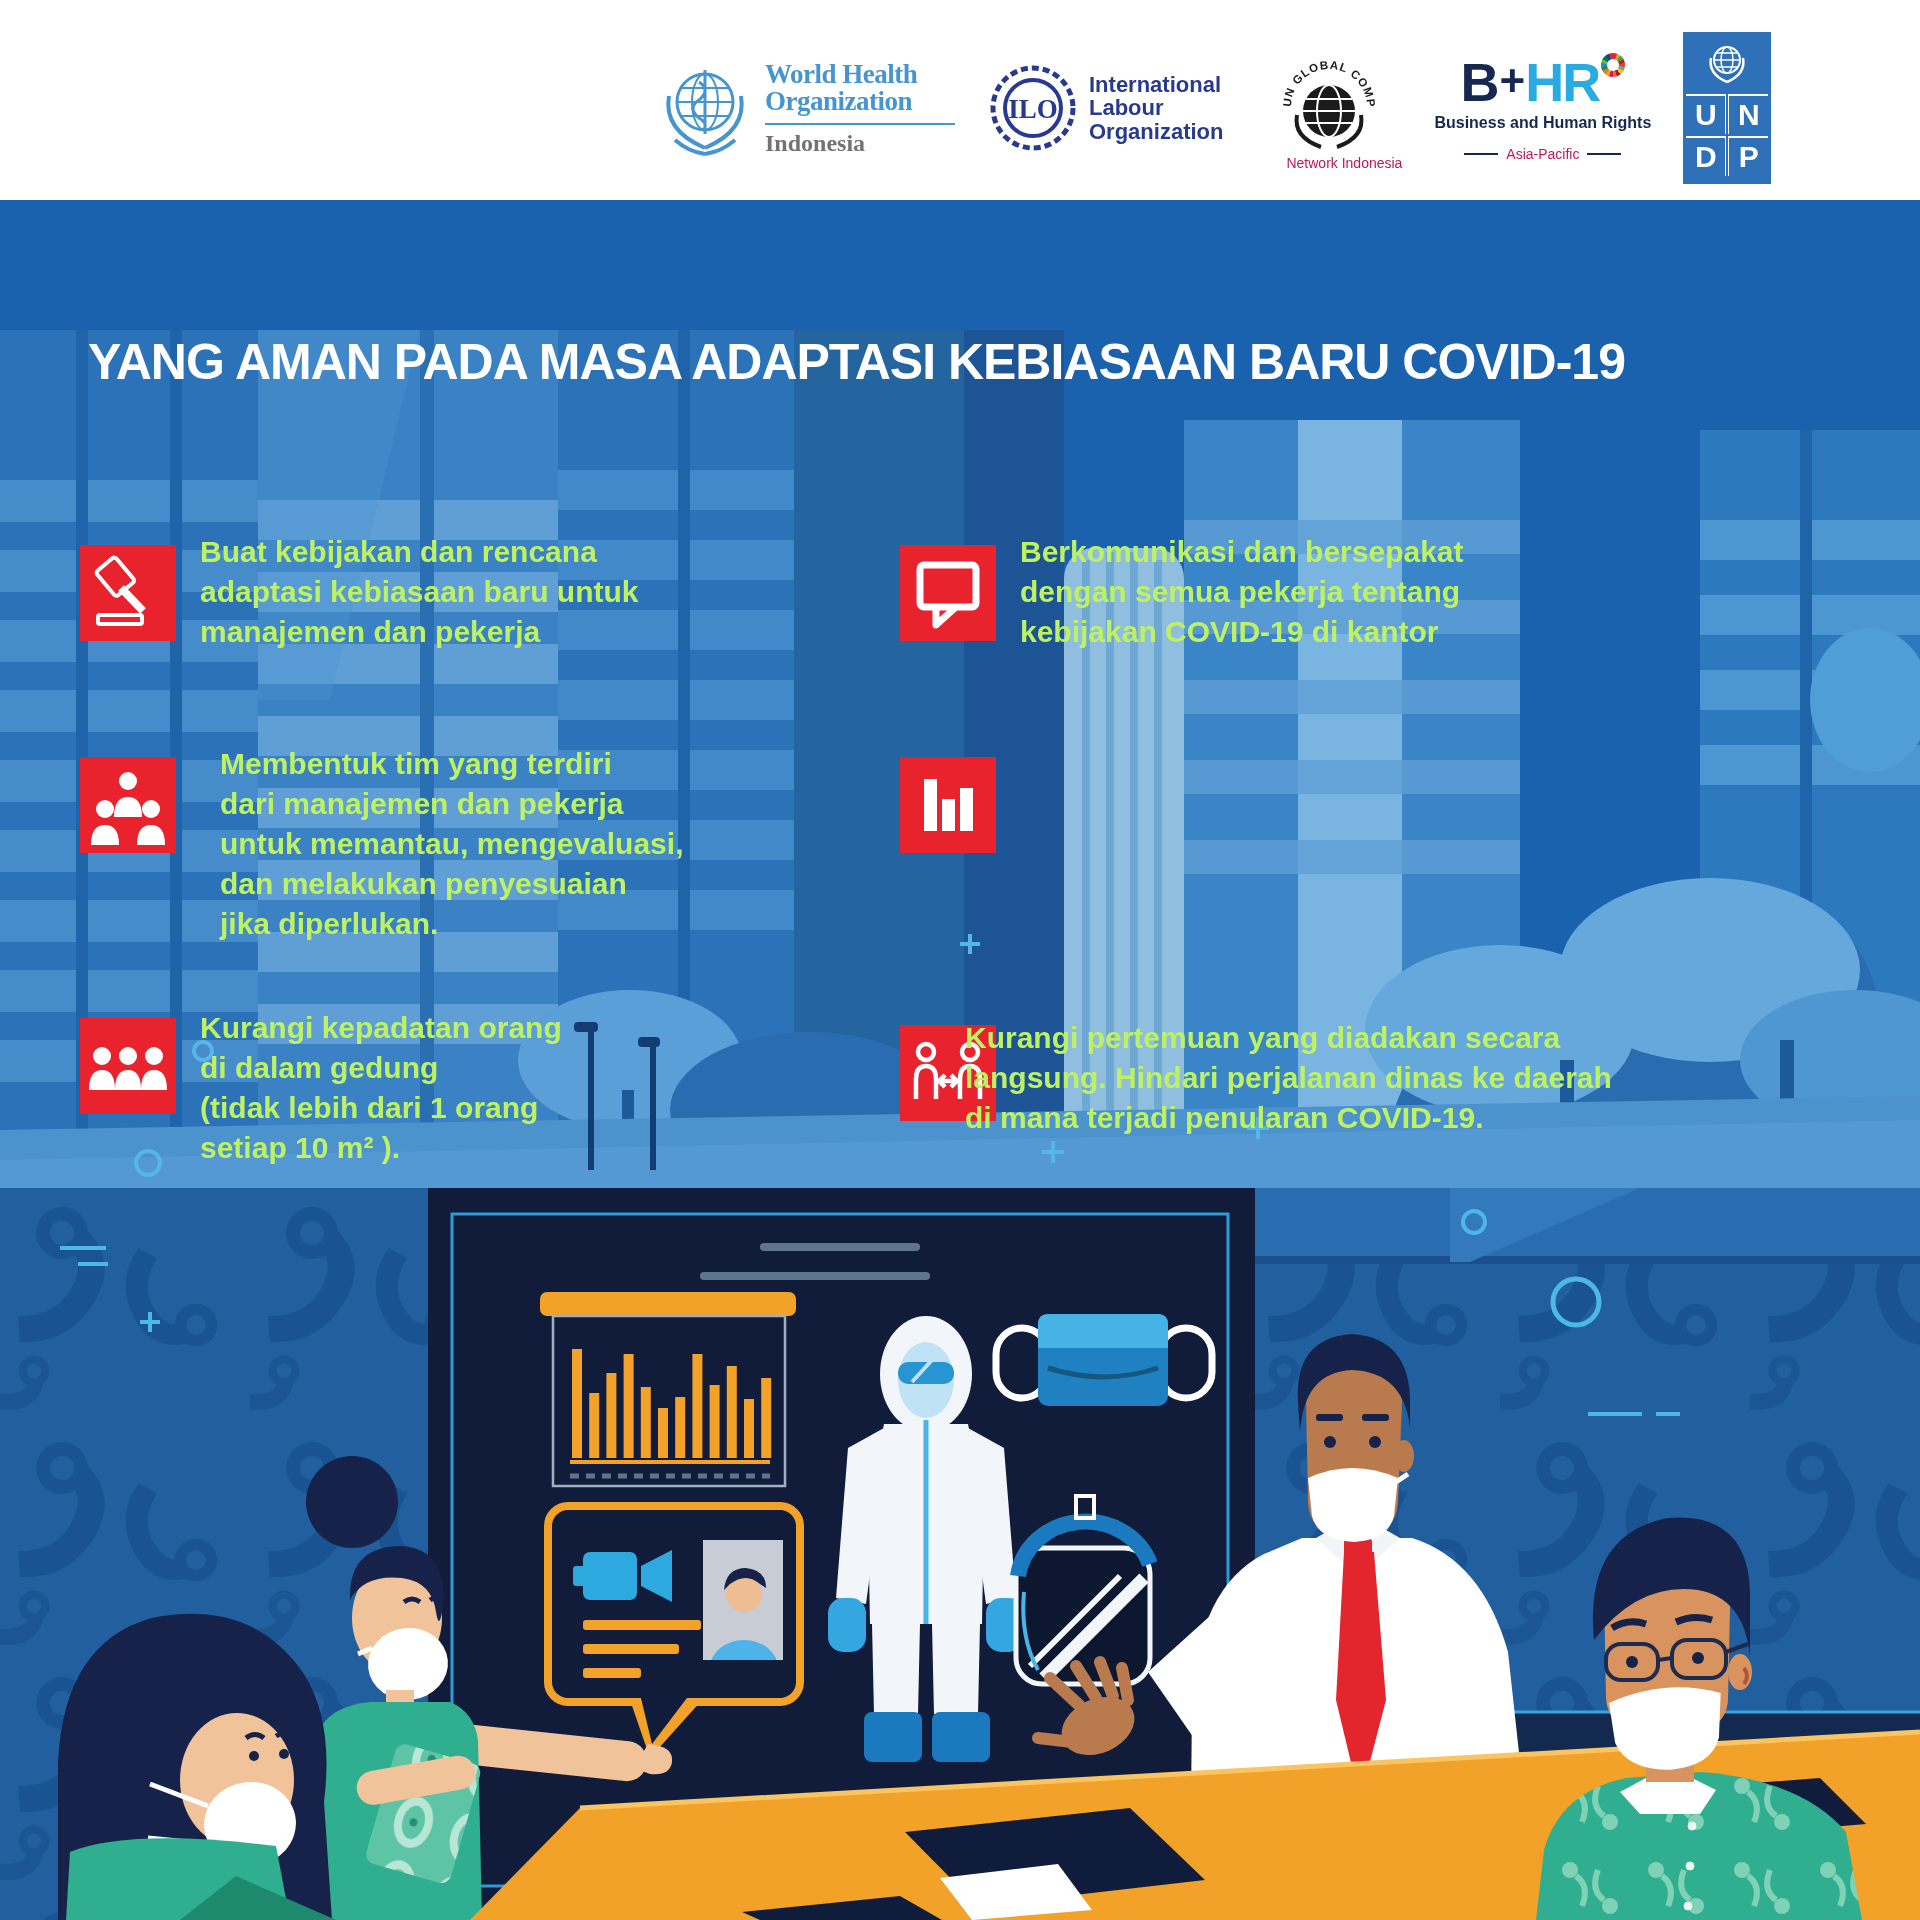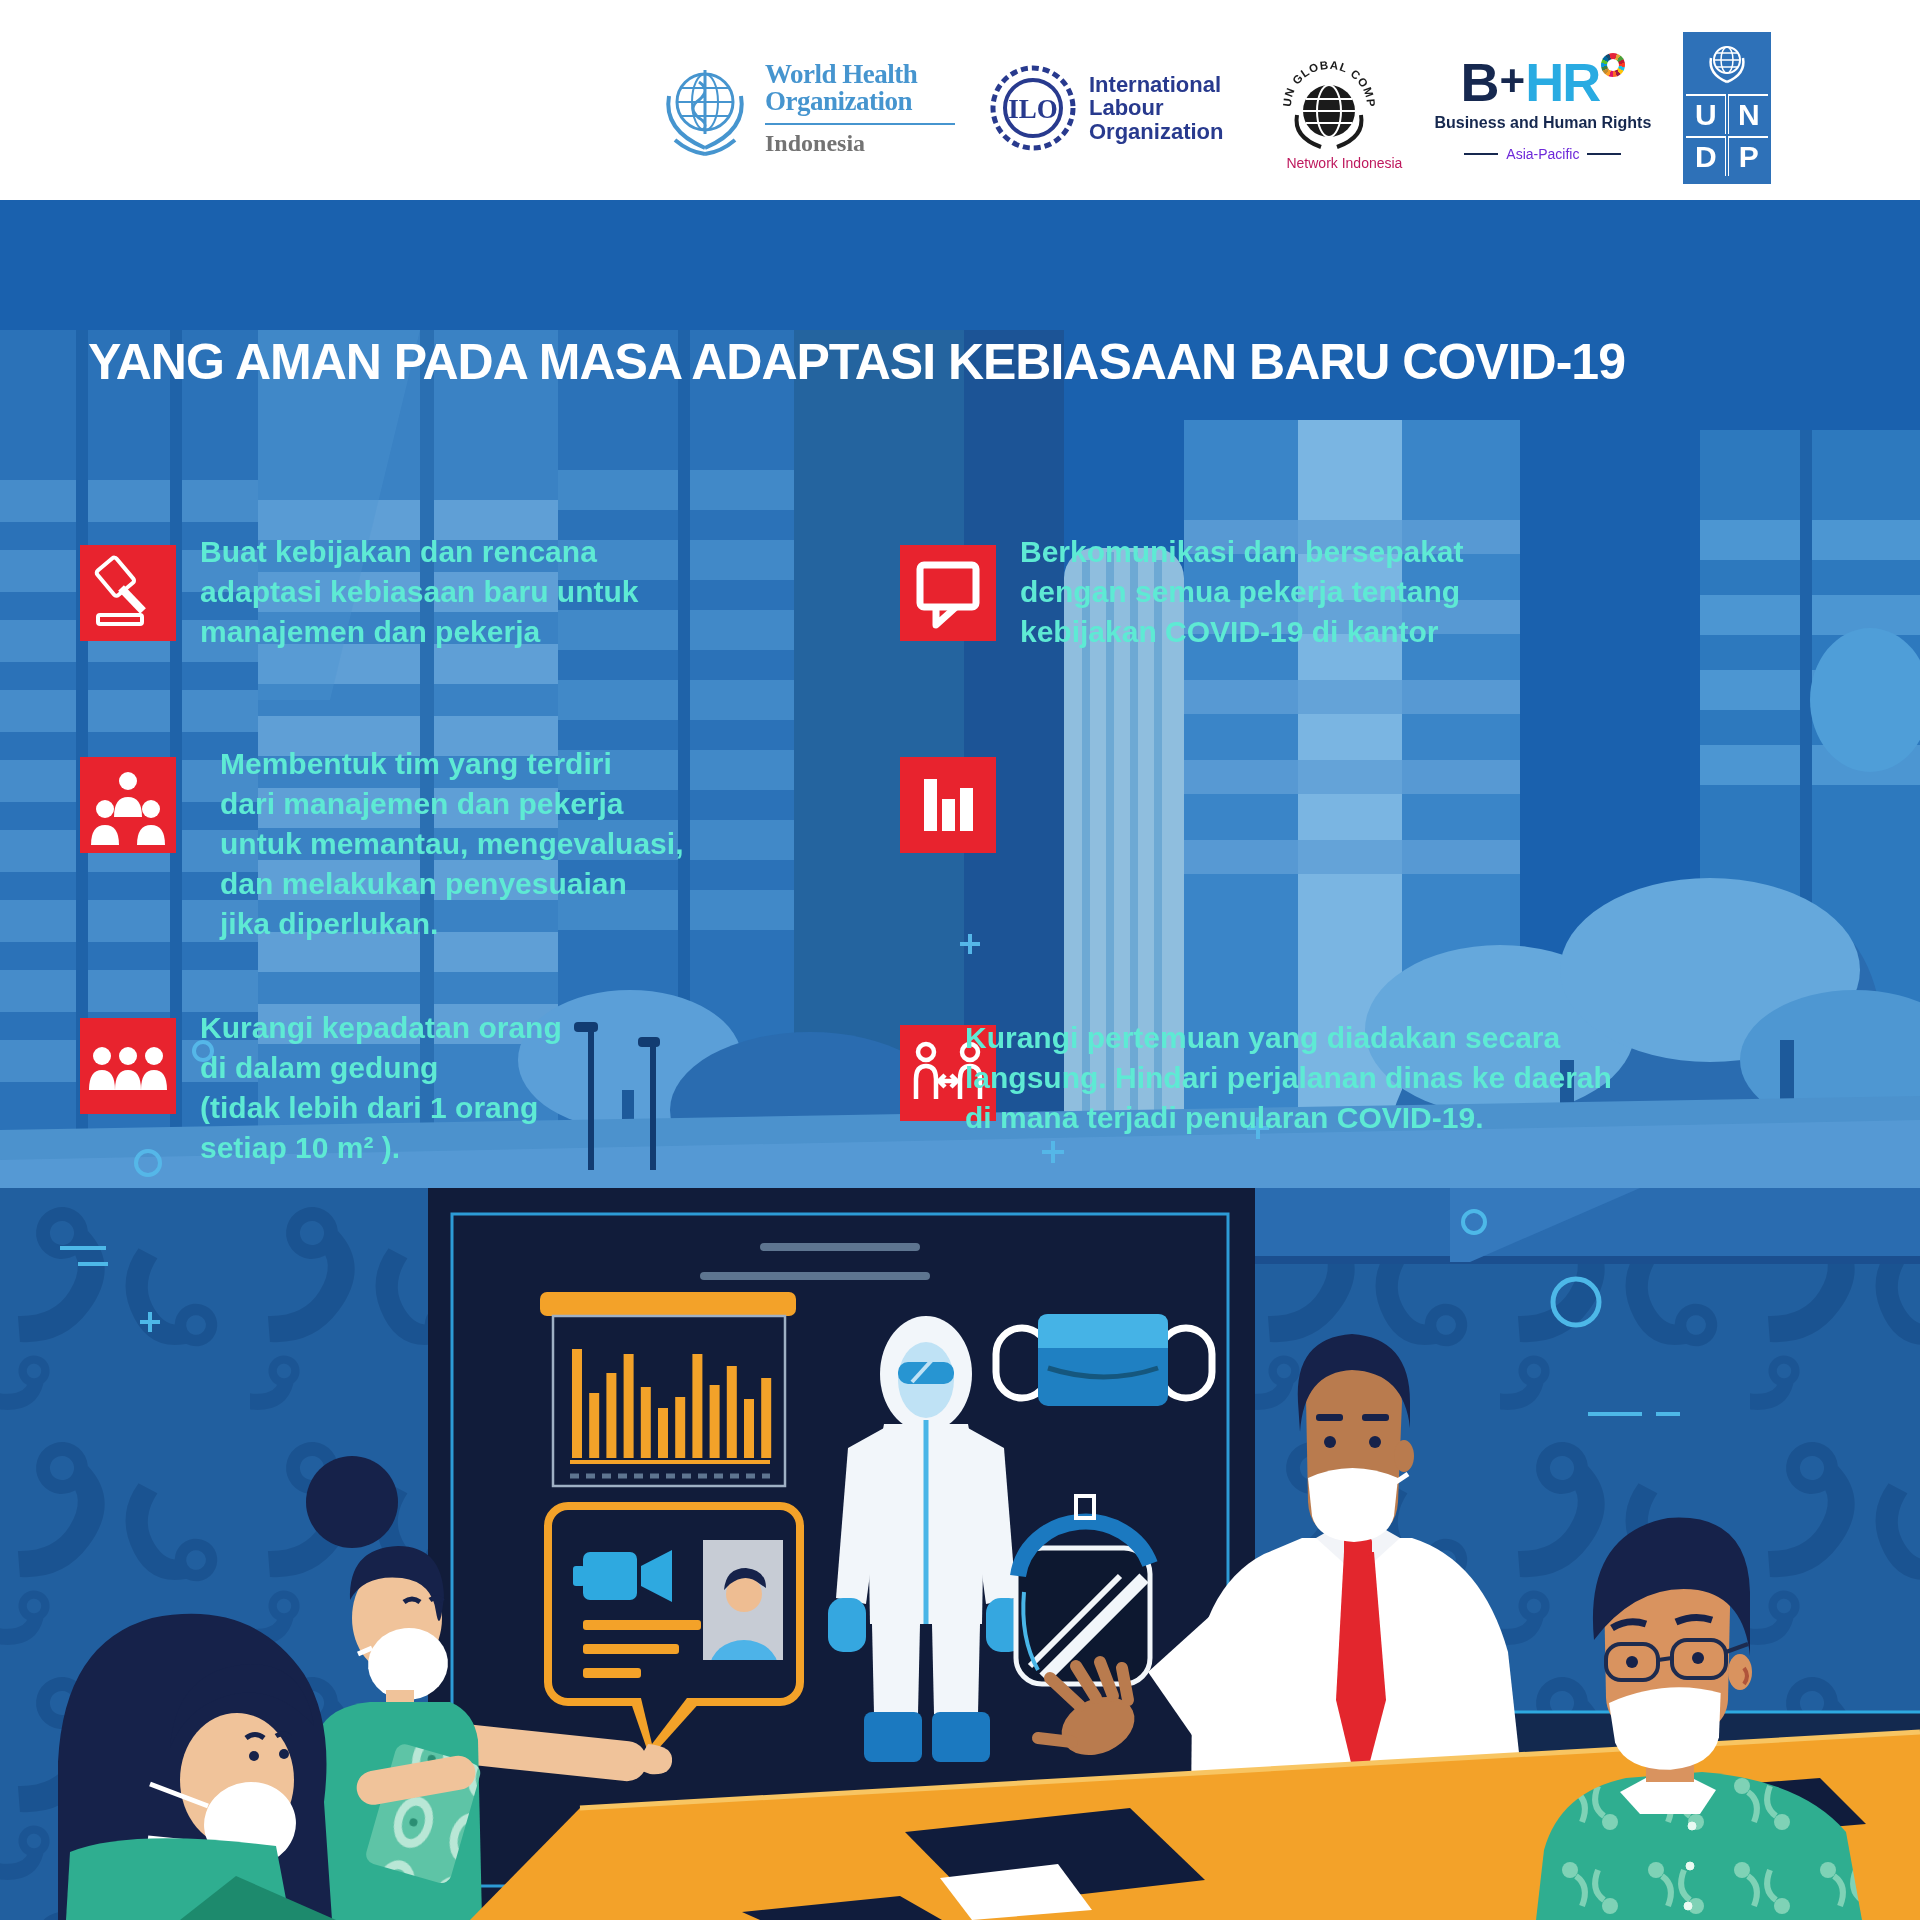--- a/index.html
+++ b/index.html
@@ -19,32 +19,32 @@
   .ungc-caption{color:#be185d;font-size:14px;margin-top:2px;padding-left:31px;}
   .bhr{display:flex;flex-direction:column;align-items:center;line-height:1;}
   .bhr-top{display:flex;align-items:flex-start;}
   .bhr-b,.bhr-plus{color:#16284f;font-weight:bold;font-size:54px;letter-spacing:-2px;}
   .bhr-plus{font-size:44px;margin:4px 2px 0 2px;}
   .bhr-hr{color:#29abe2;font-weight:bold;font-size:54px;letter-spacing:-2px;}
   .sdg-wheel{width:24px;height:24px;border-radius:50%;margin:-2px 0 0 2px;position:relative;
     background:conic-gradient(#e5243b 0 20deg,#dda63a 0 40deg,#4c9f38 0 60deg,#c5192d 0 80deg,#ff3a21 0 100deg,#26bde2 0 120deg,#fcc30b 0 140deg,#a21942 0 160deg,#fd6925 0 180deg,#dd1367 0 200deg,#fd9d24 0 220deg,#bf8b2e 0 240deg,#3f7e44 0 260deg,#0a97d9 0 280deg,#56c02b 0 300deg,#00689d 0 320deg,#19486a 0 340deg,#e5243b 0 360deg);}
   .sdg-wheel:after{content:"";position:absolute;left:6px;top:6px;width:12px;height:12px;border-radius:50%;background:#fff;}
   .bhr-l1{color:#16284f;font-weight:bold;font-size:16px;margin-top:6px;}
-  .bhr-l2{color:#6d28d9;font-size:14px;margin-top:16px;display:flex;align-items:center;gap:8px;}
+  .bhr-l2{color:#be185d;font-size:14px;margin-top:16px;display:flex;align-items:center;gap:8px;}
   .bhr-l2:before,.bhr-l2:after{content:"";display:block;width:34px;height:2px;background:#16284f;}
   .undp-block{width:88px;height:152px;background:#2e71b8;display:flex;flex-direction:column;align-items:center;padding-top:6px;box-sizing:border-box;}
   .undp-grid{display:grid;grid-template-columns:40px 40px;grid-template-rows:40px 40px;gap:2px;background:#2e71b8;margin-top:4px;}
   .undp-cell{display:flex;align-items:center;justify-content:center;color:#fff;font-weight:bold;font-size:30px;border-top:2px solid #fff;}
   .undp-cell:nth-child(1),.undp-cell:nth-child(3){border-right:1px solid #fff;}
   .undp-cell:nth-child(2),.undp-cell:nth-child(4){border-left:1px solid #fff;}
   
   .title-line{left:88px;color:#ffffff;font-weight:bold;font-size:50px;letter-spacing:-1px;white-space:nowrap;}
   
   .tile{width:96px;height:96px;background:#e8232e;display:flex;align-items:center;justify-content:center;}
-  .item-text{color:#5eead4;font-weight:bold;font-size:30px;line-height:40px;white-space:pre-line;}
+  .item-text{color:#bef264;font-weight:bold;font-size:30px;line-height:40px;white-space:pre-line;}
 </style>
 </head>
 <body>
 
 <div id="poster">
 
   <svg class="abs" style="left:0;top:0;" width="1920" height="1920" viewBox="0 0 1920 1920">
     <defs>
       <g id="note">
         <path fill-rule="evenodd" d="M26,0 a26,26 0 1 1 -52,0 a26,26 0 1 1 52,0 Z M12,0 a12,12 0 1 0 -24,0 a12,12 0 1 0 24,0 Z"></path>

